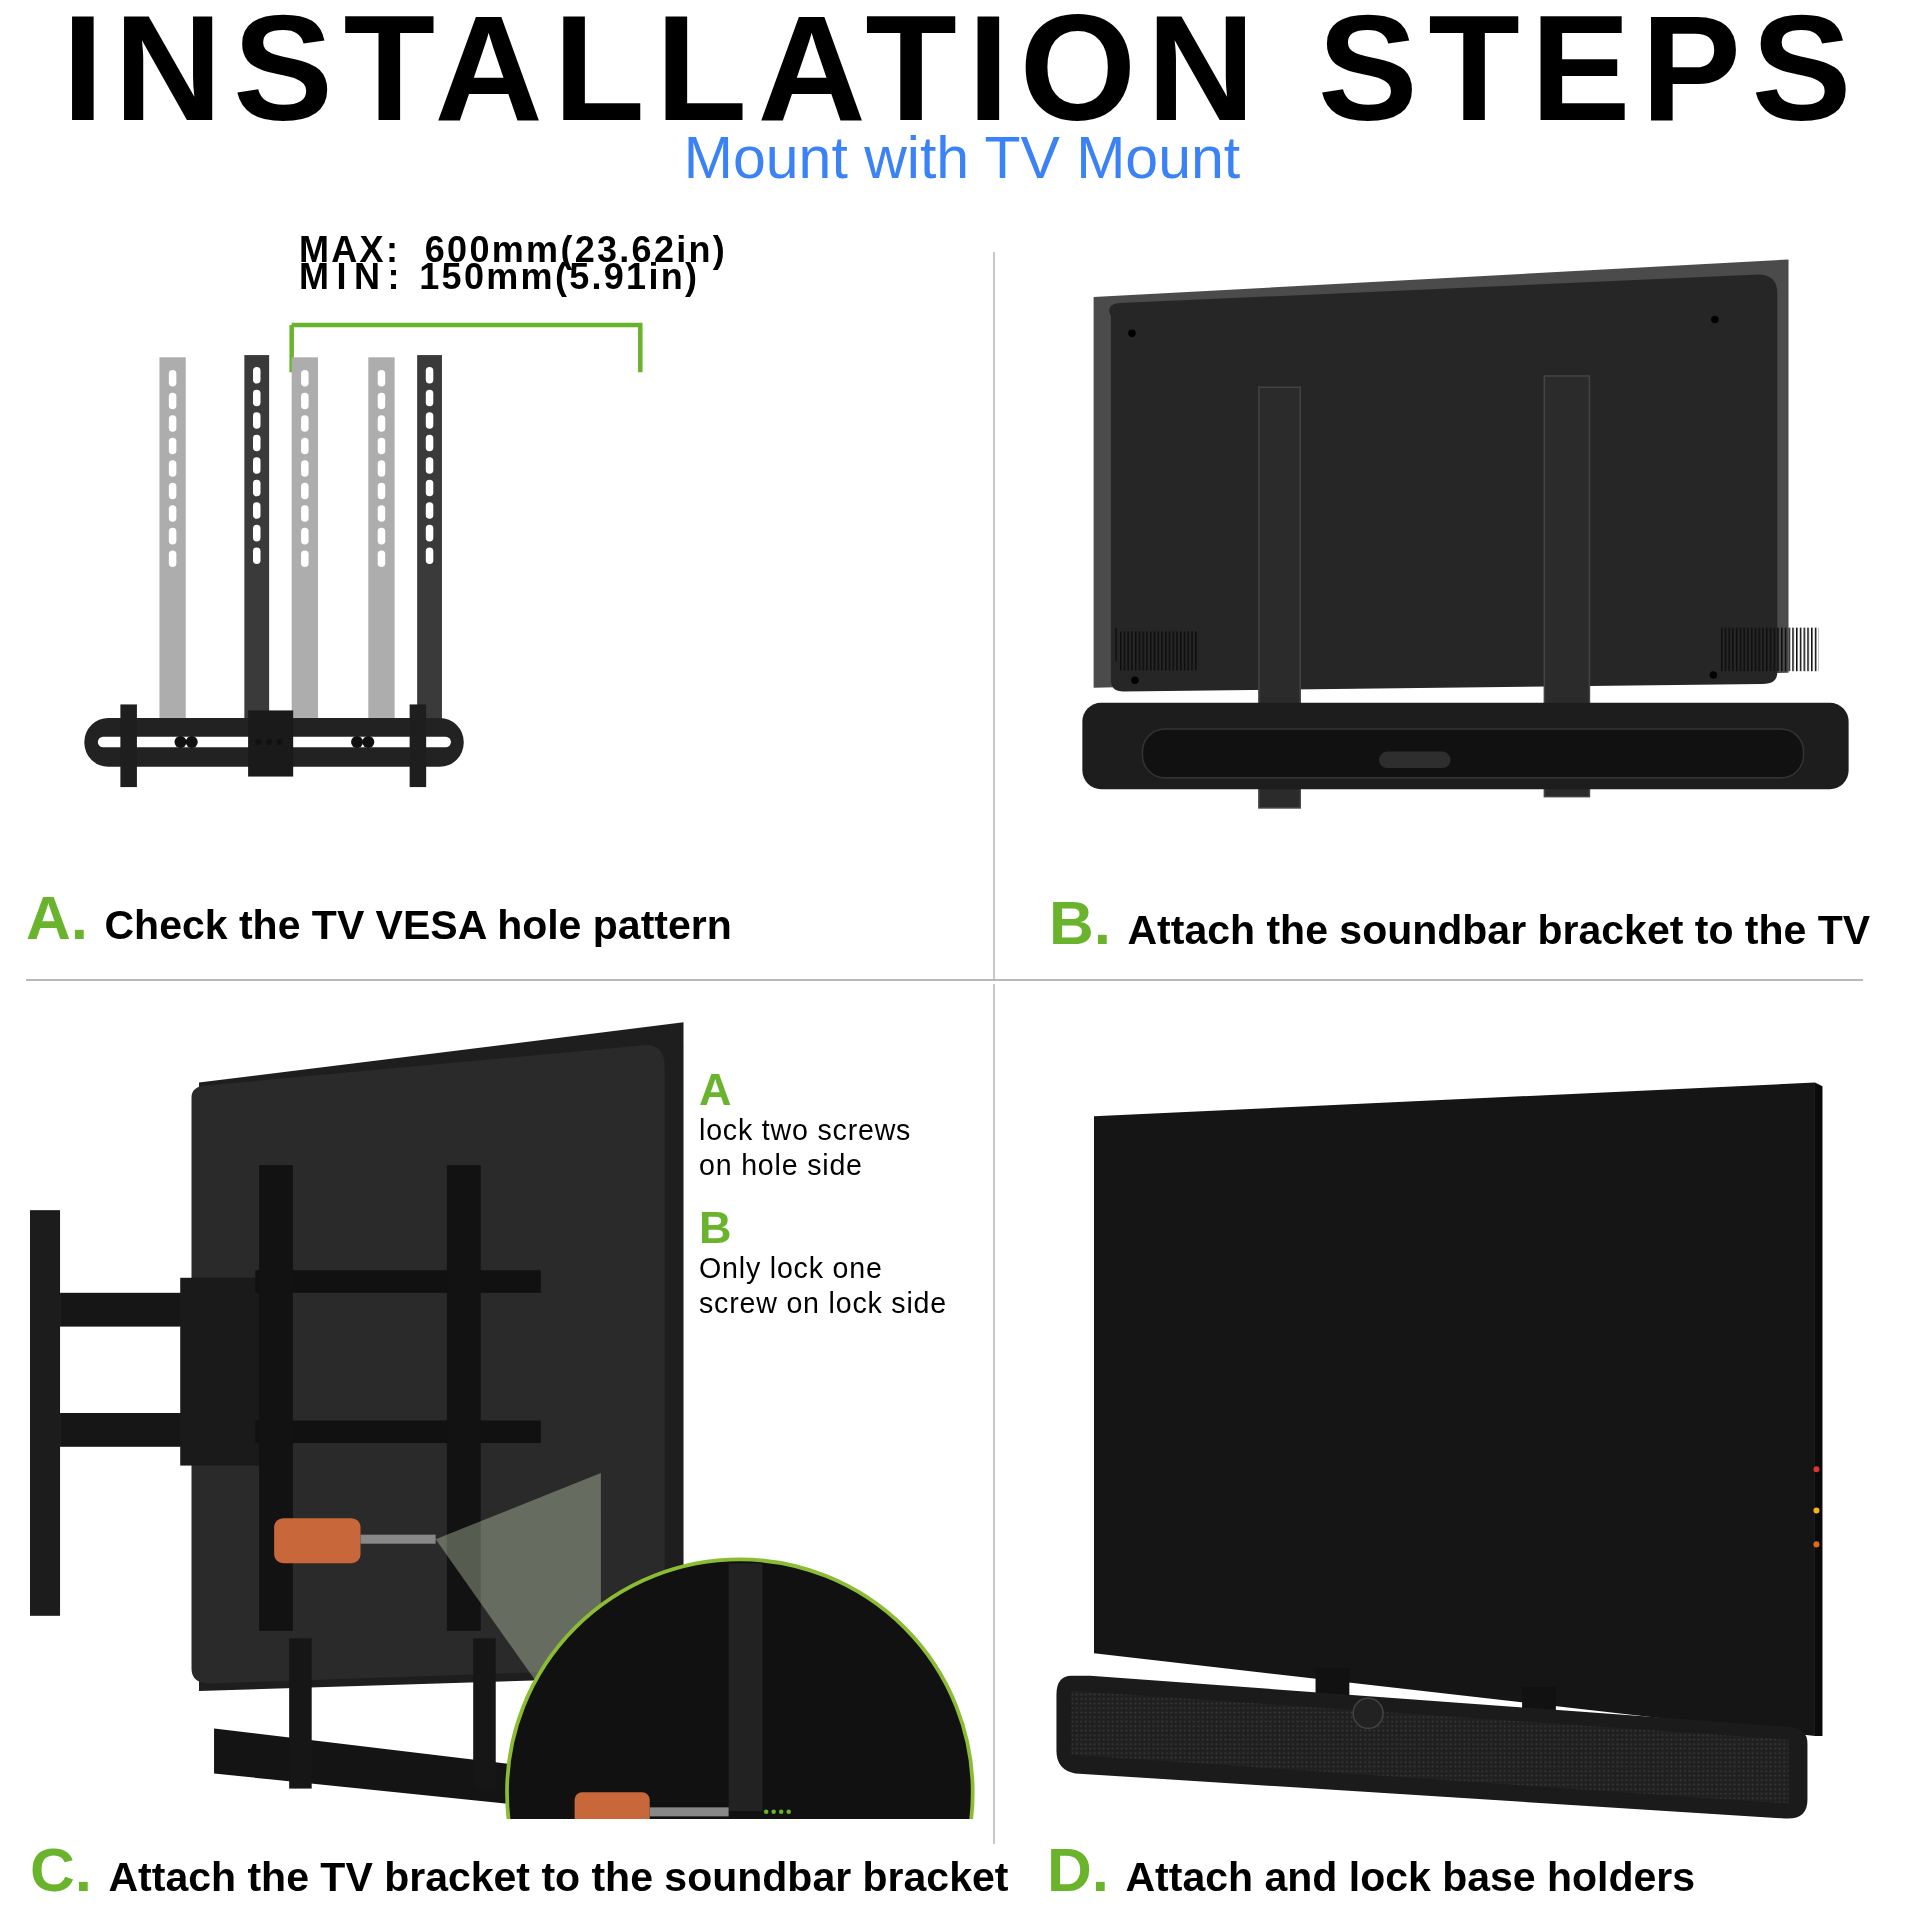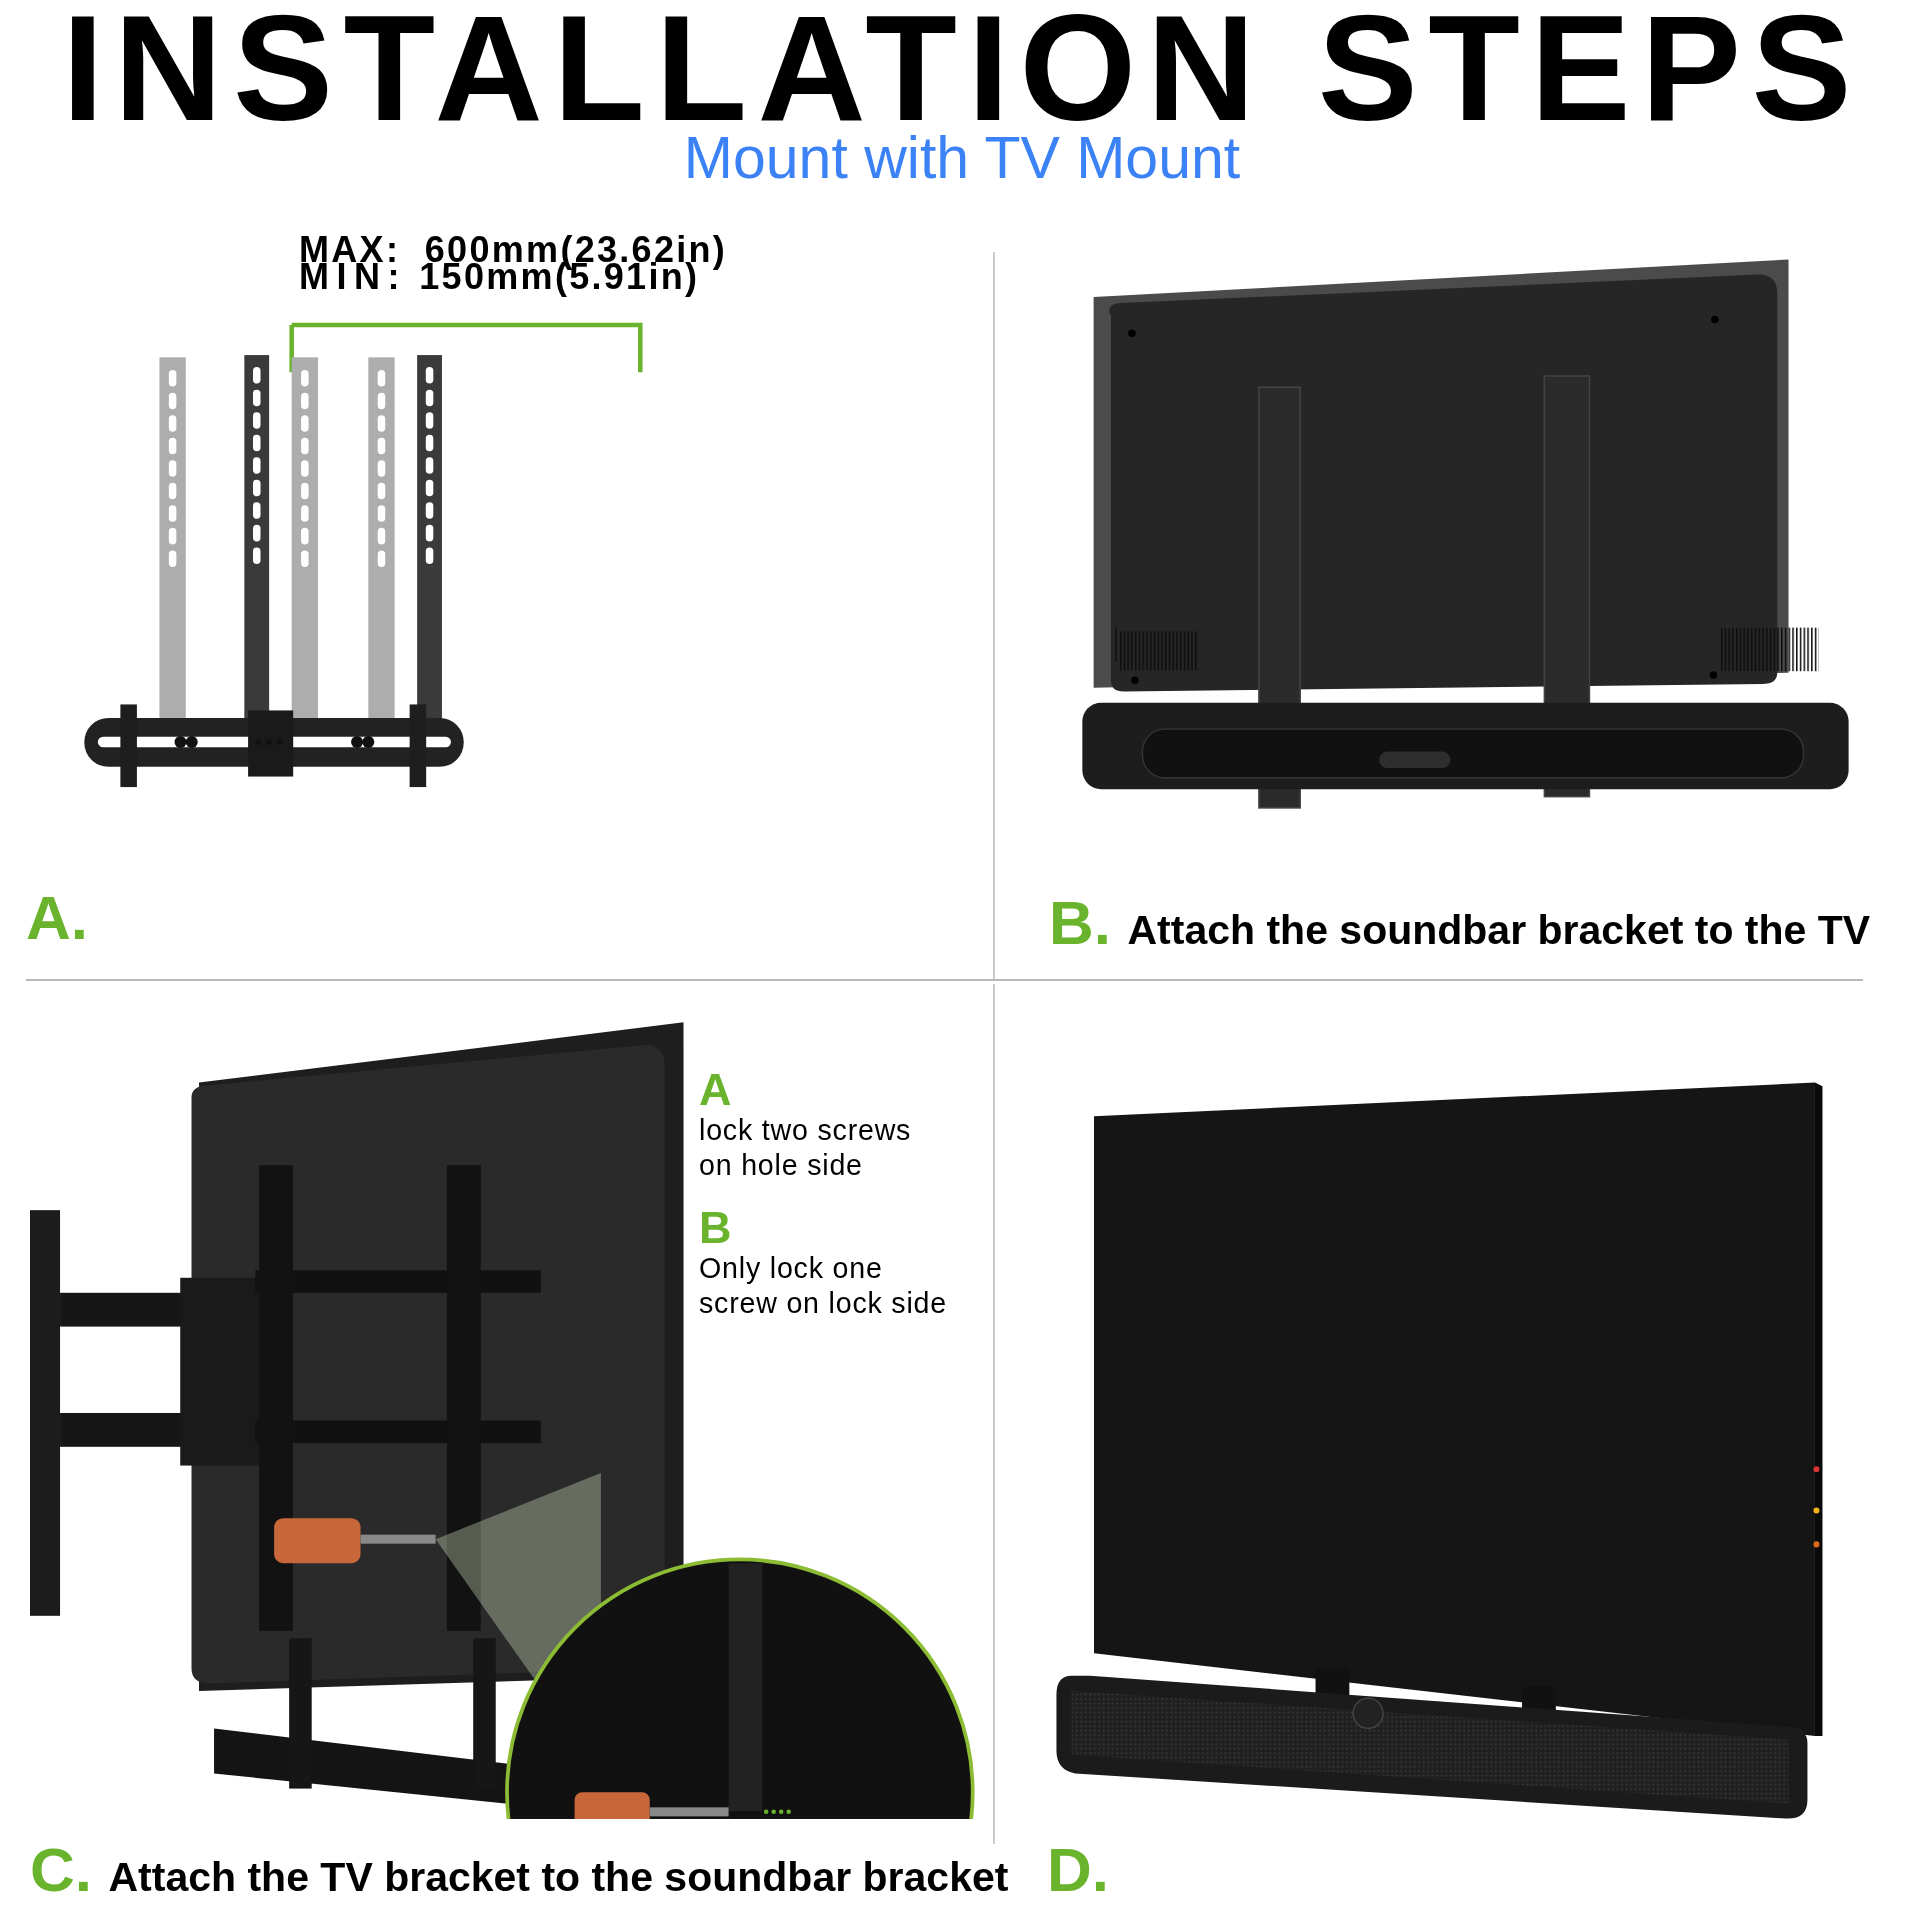--- a/index.html
+++ b/index.html
@@ -116,20 +116,21 @@
         <circle cx="375" cy="567" r="8"></circle>
         <circle cx="390" cy="567" r="8"></circle>
         <circle cx="244" cy="567" r="4"></circle>
         <circle cx="258" cy="567" r="4"></circle>
         <circle cx="272" cy="567" r="4"></circle>
       </g>
   </svg>
 
   <div class="abs caption" style="left:26px;top:891px;">
     <span class="letter">A.</span>
+    <span>Check the TV VESA hole pattern</span>
   </div>
 </section>
 
 <section>
   <svg class="abs" style="left:1052px;top:252px;" width="842" height="601" viewBox="0 0 1120 800">
     <polygon points="55,60 980,10 980,560 55,580" fill="#4b4b4b"></polygon>
     <path d="M78 85 Q70 70 90 68 L940 30 Q965 30 965 55 L965 560 Q965 575 945 575 L95 585 Q78 585 78 570 Z" fill="#262626"></path>
 
     <g stroke="#111" stroke-width="2">
       <line x1="85" y1="500" x2="85" y2="545"></line>
@@ -234,15 +235,16 @@
       <pattern id="mesh" width="6" height="6" patternUnits="userSpaceOnUse">
           <rect width="6" height="6" fill="#202020"></rect>
           <circle cx="3" cy="3" r="1.3" fill="#3c3c3c"></circle>
         </pattern>
     </defs>
     <circle cx="415" cy="850" r="20" fill="#222" stroke="#444" stroke-width="2"></circle>
   </svg>
 
   <div class="abs caption" style="left:1047px;top:1843px;">
     <span class="letter">D.</span>
+    <span>Attach and lock base holders</span>
   </div>
 </section>
 
 
 </body></html>

